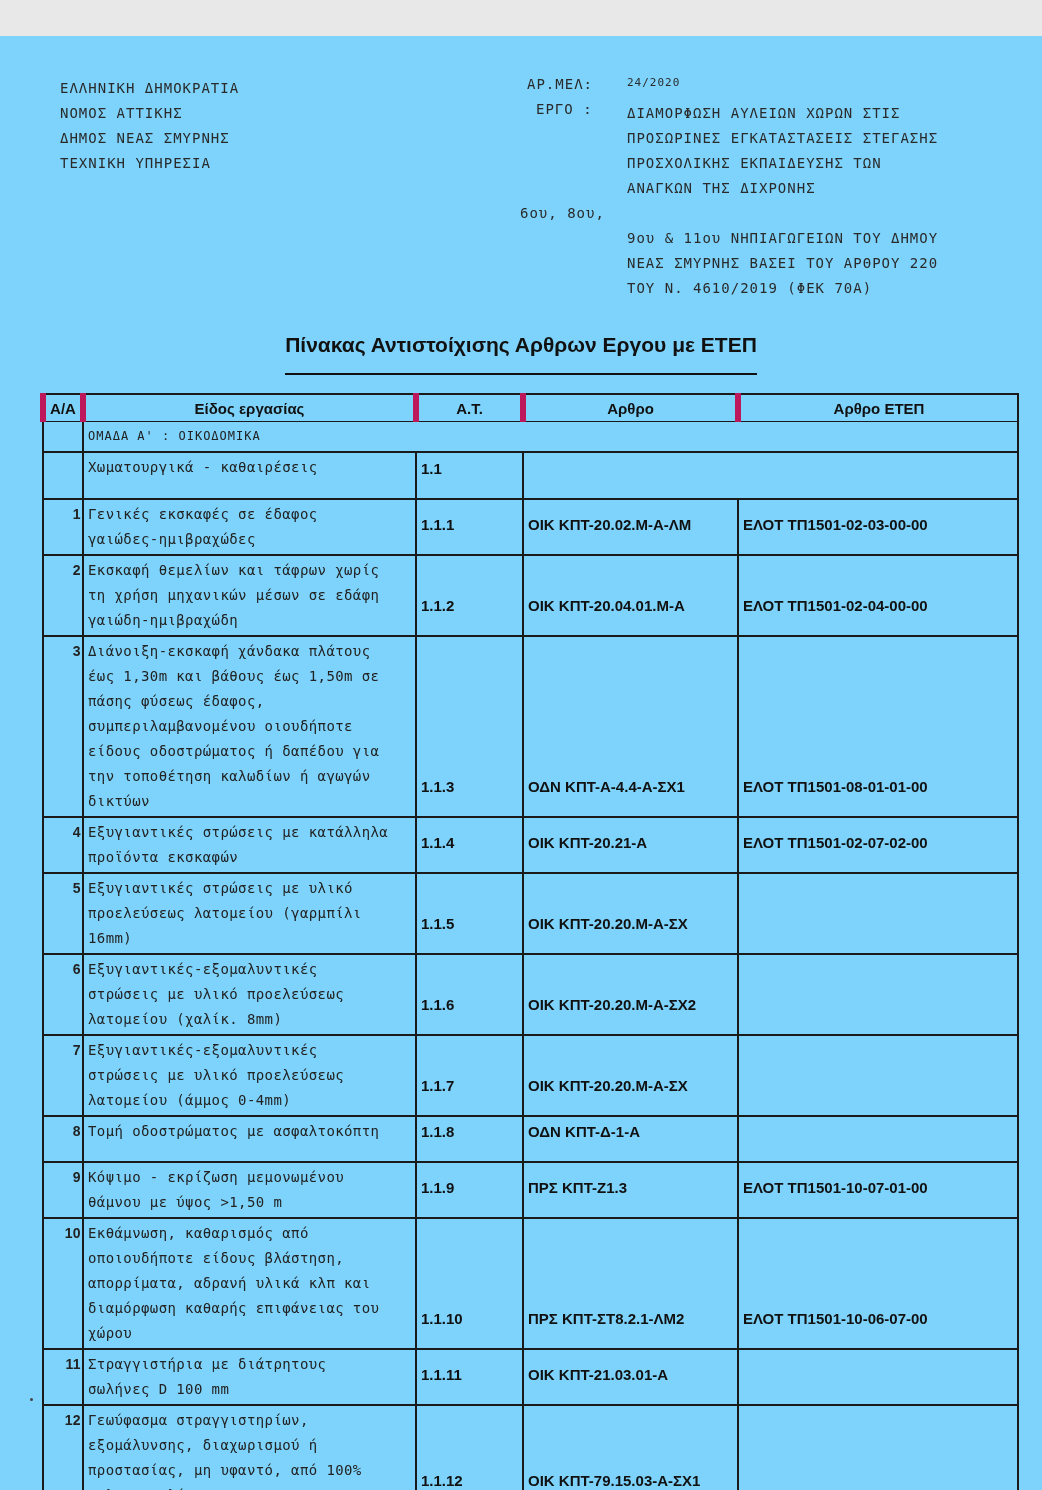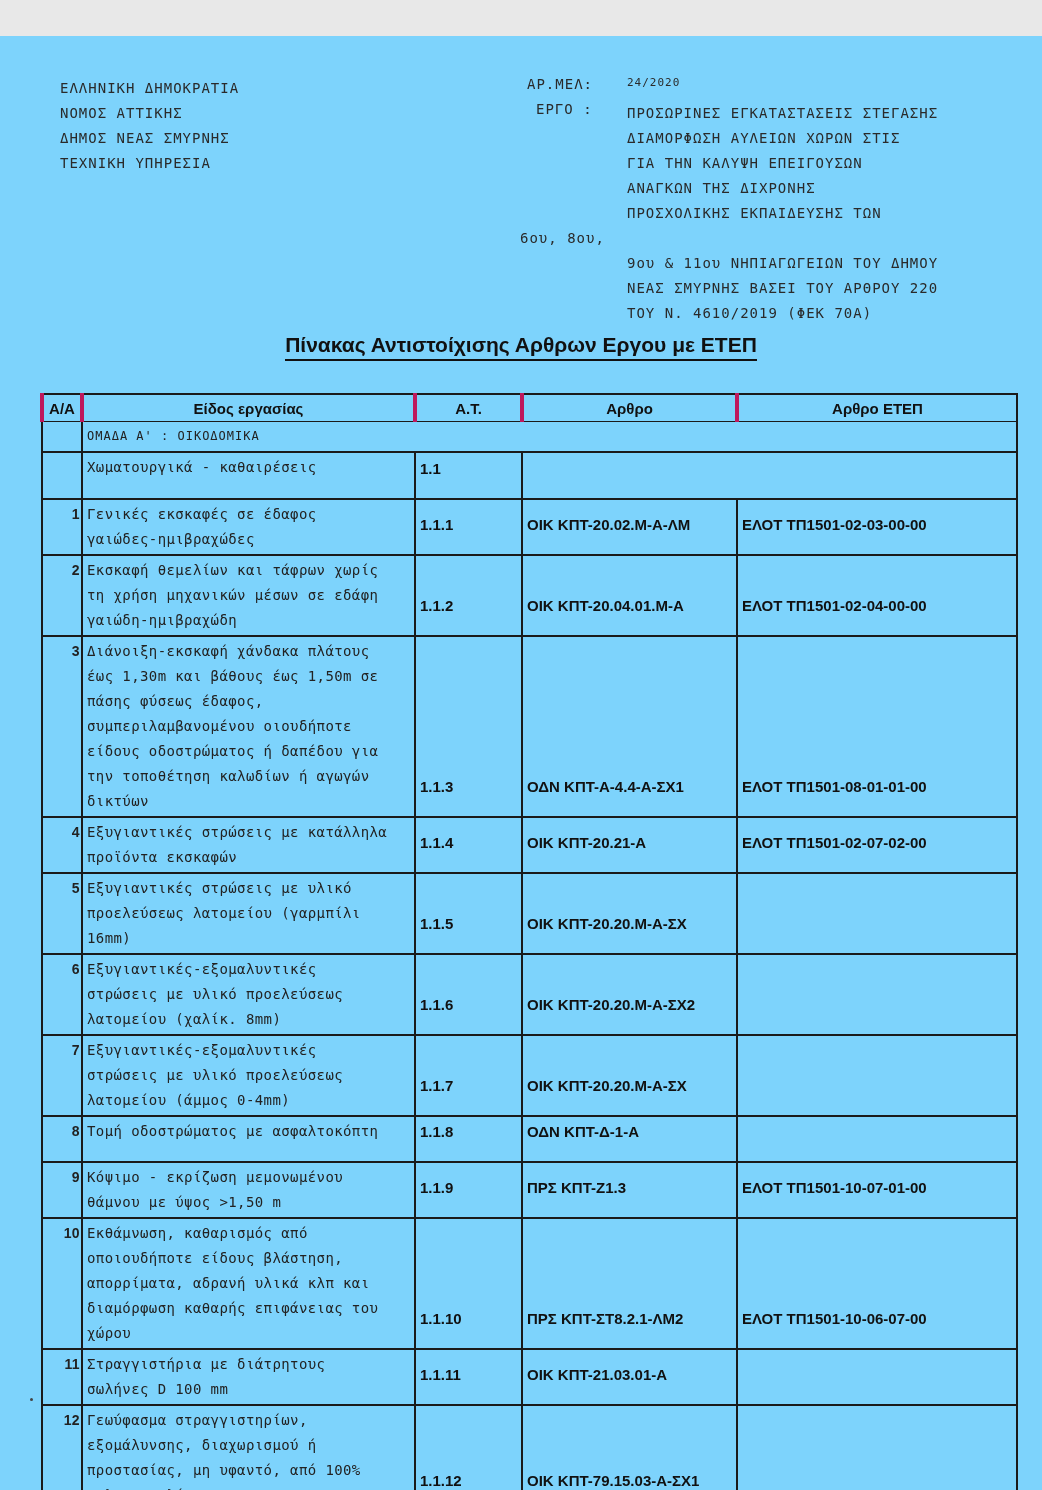--- a/index.html
+++ b/index.html
@@ -26,41 +26,41 @@
     font-size:14px;line-height:25px;letter-spacing:1px;
     color:#2a2a2a;white-space:nowrap;
   }
   .ergo-block .outdent{margin-left:-107px;}
   
   .doc-title-wrap{position:absolute;left:0;top:297px;width:1042px;text-align:center;}
   .doc-title{
     display:inline-block;
     font-family:"Liberation Sans", sans-serif;
     font-weight:700;font-size:21px;color:#111;
-    border-bottom:2px solid #111;padding-bottom:2px;
+    border-bottom:2px solid #111;padding-bottom:16px;
   }
   
   .etep-table{
     position:absolute;left:40px;top:357px;
     border-collapse:collapse;table-layout:fixed;
     width:975px;
   }
   .etep-table th{
     font-family:"Liberation Sans", sans-serif;
     font-weight:700;font-size:15px;color:#111;
     border-bottom:4px double #1a1a1a;
     padding:2px 3px;text-align:center;height:22px;
   }
   .etep-table td{
     font-size:14px;letter-spacing:0.4px;line-height:25px;
     padding:2px 4px;vertical-align:top;color:#222;
   }
   .etep-table, .etep-table th, .etep-table td{border:1px solid #1a1a1a;}
   .etep-table{border:2px solid #1a1a1a;border-bottom:none;}
-  .etep-table th{border-left:4px solid #be185d;}
+  .etep-table th{border-left:6px solid #be185d;}
   .etep-table td{border-left:2px solid #1a1a1a;border-bottom:2px solid #1a1a1a;border-top:none;border-right:none;}
   .etep-table tr.last-row td{border-bottom:none;}
   td.cell-aa{text-align:right;padding-right:1px;font-family:"Liberation Sans", sans-serif;font-weight:700;font-size:14px;color:#222;}
   td.cell-desc{white-space:pre-line;}
   td.cell-at, td.cell-arthro, td.cell-etep{
     font-family:"Liberation Sans", sans-serif;font-weight:700;font-size:15px;
     color:#111;vertical-align:bottom;padding-bottom:17px;letter-spacing:0;
   }
   tr.group-row td{font-size:12px;letter-spacing:1px;height:24px;}
   tr.subgroup-row td{height:26px;}
@@ -76,25 +76,24 @@
       <div>ΕΛΛΗΝΙΚΗ ΔΗΜΟΚΡΑΤΙΑ</div>
       <div>ΝΟΜΟΣ ΑΤΤΙΚΗΣ</div>
       <div>ΔΗΜΟΣ ΝΕΑΣ ΣΜΥΡΝΗΣ</div>
       <div>ΤΕΧΝΙΚΗ ΥΠΗΡΕΣΙΑ</div>
     </div>
 
   <span class="meta-label-armel">ΑΡ.ΜΕΛ:</span>
   <span class="meta-value-armel">24/2020</span>
   <span class="meta-label-ergo">ΕΡΓΟ :</span>
   <div class="ergo-block">
+      <div>ΔΙΑΜΟΡΦΩΣΗ ΑΥΛΕΙΩΝ ΧΩΡΩΝ ΣΤΙΣ</div>
       <div>ΠΡΟΣΩΡΙΝΕΣ ΕΓΚΑΤΑΣΤΑΣΕΙΣ ΣΤΕΓΑΣΗΣ</div>
-      <div>ΔΙΑΜΟΡΦΩΣΗ ΑΥΛΕΙΩΝ ΧΩΡΩΝ ΣΤΙΣ</div>
-      <div>ΓΙΑ ΤΗΝ ΚΑΛΥΨΗ ΕΠΕΙΓΟΥΣΩΝ</div>
+      <div>ΠΡΟΣΧΟΛΙΚΗΣ ΕΚΠΑΙΔΕΥΣΗΣ ΤΩΝ</div>
       <div>ΑΝΑΓΚΩΝ ΤΗΣ ΔΙΧΡΟΝΗΣ</div>
-      <div>ΠΡΟΣΧΟΛΙΚΗΣ ΕΚΠΑΙΔΕΥΣΗΣ ΤΩΝ</div>
       <div class="outdent">6ου, 8ου,</div>
       <div>9ου &amp; 11ου ΝΗΠΙΑΓΩΓΕΙΩΝ ΤΟΥ ΔΗΜΟΥ</div>
       <div>ΝΕΑΣ ΣΜΥΡΝΗΣ ΒΑΣΕΙ ΤΟΥ ΑΡΘΡΟΥ 220</div>
       <div>ΤΟΥ Ν. 4610/2019 (ΦΕΚ 70Α)</div>
     </div>
 
   <div class="doc-title-wrap">
     <span class="doc-title">Πίνακας Αντιστοίχισης Αρθρων Εργου με ΕΤΕΠ</span>
   </div>
 

